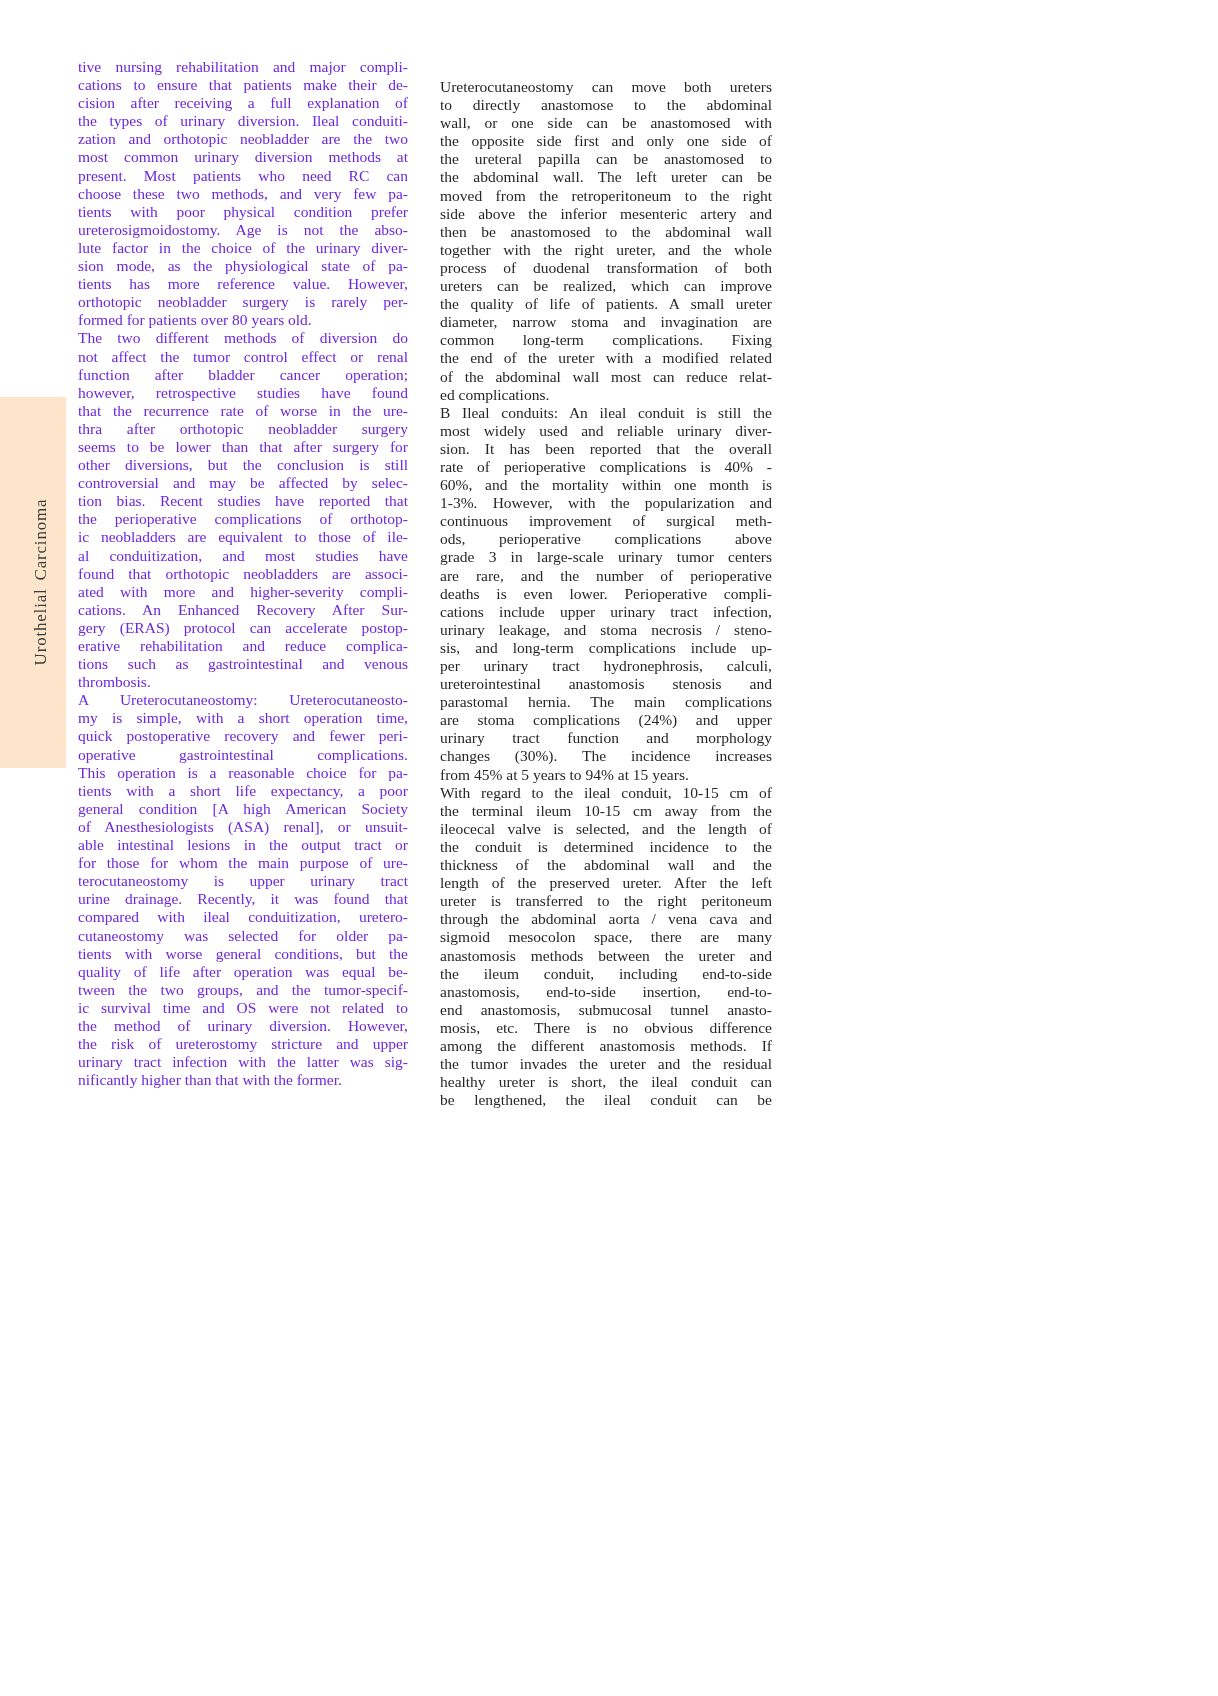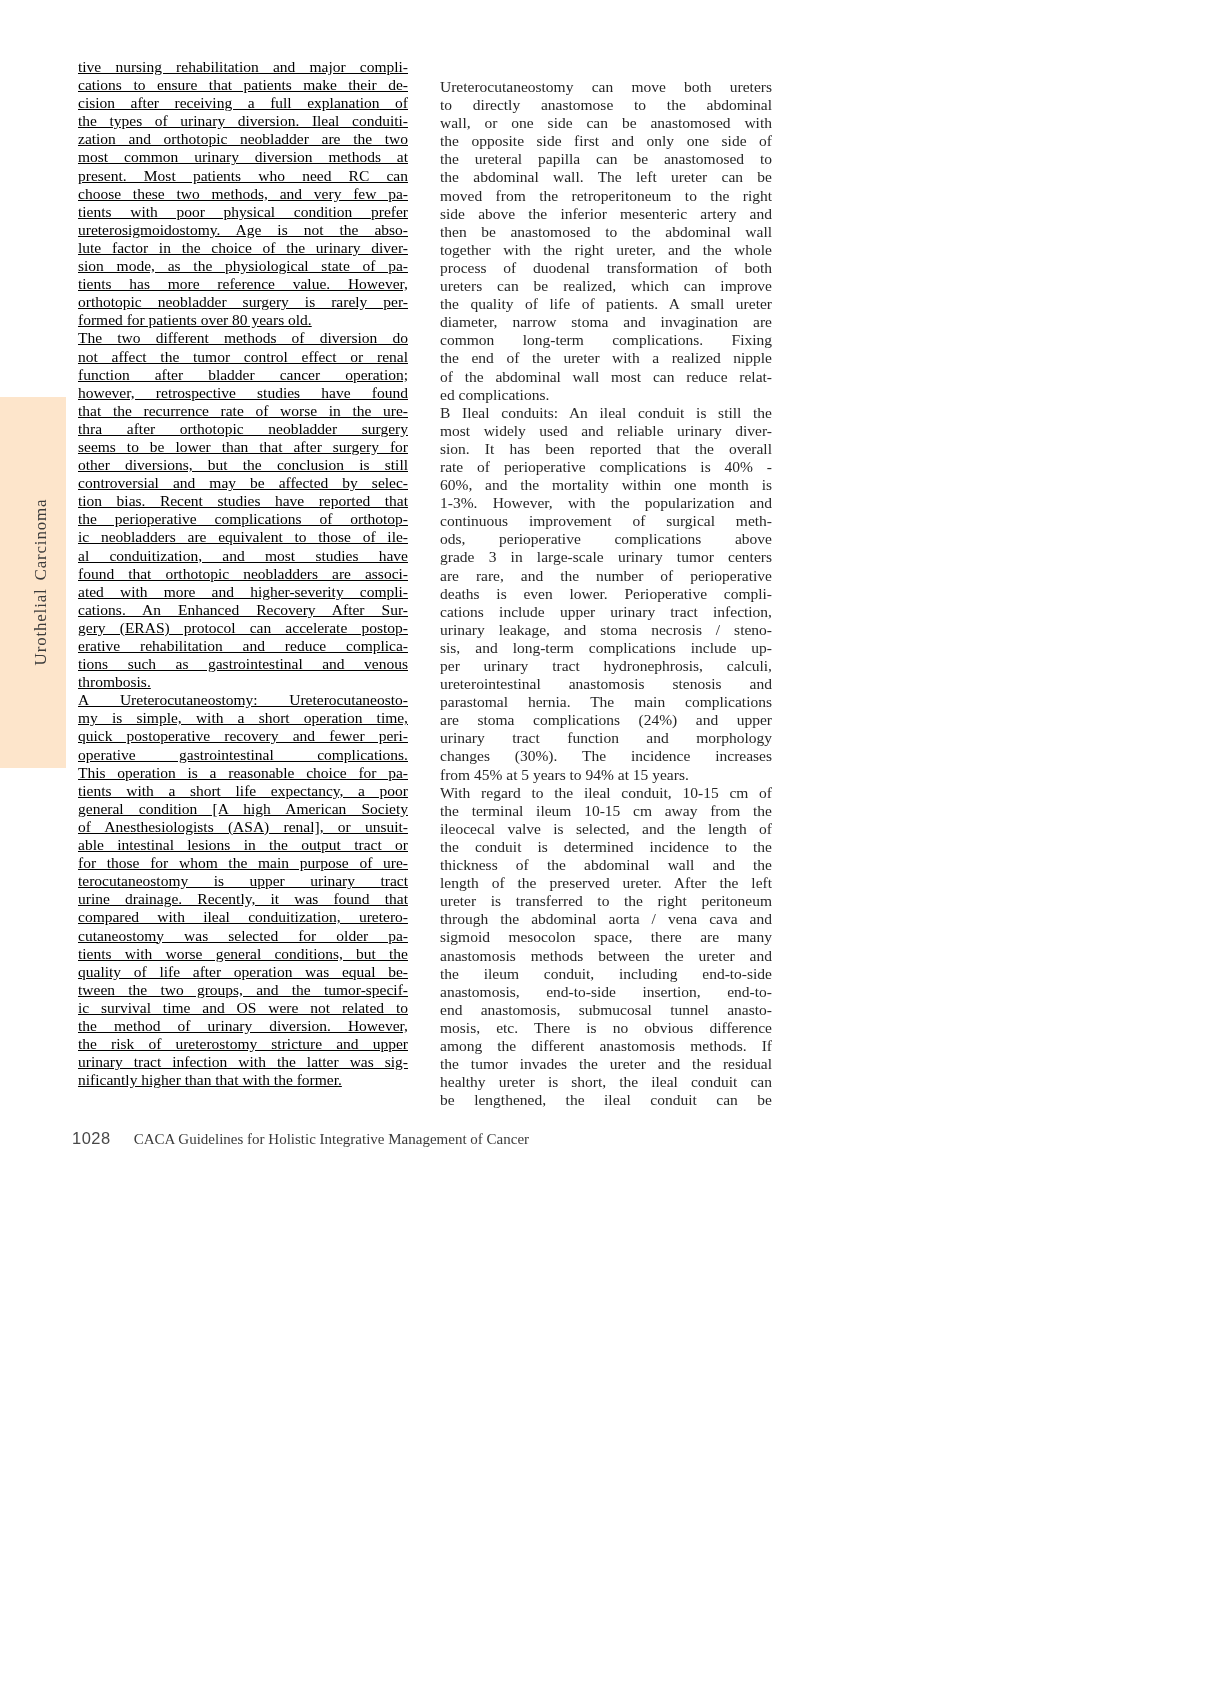--- a/index.html
+++ b/index.html
@@ -52,21 +52,21 @@
 </style>
 </head>
 <body>
 
 <div class="page" style="background: rgb(255, 255, 255);">
 
   <div class="chapter-tab" style="background: rgb(253, 229, 203);">
     <div class="chapter-tab-label">Urothelial Carcinoma</div>
   </div>
 
-  <div class="text-col col-left" style="color: #000000; text-decoration: underline;">
+  <div class="text-col col-left" style="color: #6d28d9;">
       <div class="tline">tive nursing rehabilitation and major compli-</div>
       <div class="tline">cations to ensure that patients make their de-</div>
       <div class="tline">cision after receiving a full explanation of</div>
       <div class="tline">the types of urinary diversion. Ileal conduiti-</div>
       <div class="tline">zation and orthotopic neobladder are the two</div>
       <div class="tline">most common urinary diversion methods at</div>
       <div class="tline">present. Most patients who need RC can</div>
       <div class="tline">choose these two methods, and very few pa-</div>
       <div class="tline">tients with poor physical condition prefer</div>
       <div class="tline">ureterosigmoidostomy. Age is not the abso-</div>
@@ -127,21 +127,21 @@
       <div class="tline">the abdominal wall. The left ureter can be</div>
       <div class="tline">moved from the retroperitoneum to the right</div>
       <div class="tline">side above the inferior mesenteric artery and</div>
       <div class="tline">then be anastomosed to the abdominal wall</div>
       <div class="tline">together with the right ureter, and the whole</div>
       <div class="tline">process of duodenal transformation of both</div>
       <div class="tline">ureters can be realized, which can improve</div>
       <div class="tline">the quality of life of patients. A small ureter</div>
       <div class="tline">diameter, narrow stoma and invagination are</div>
       <div class="tline">common long-term complications. Fixing</div>
-      <div class="tline">the end of the ureter with a realized nipple</div>
+      <div class="tline">the end of the ureter with a modified related</div>
       <div class="tline">of the abdominal wall most can reduce relat-</div>
       <div class="tline pend">ed complications.</div>
       <div class="tline">B Ileal conduits: An ileal conduit is still the</div>
       <div class="tline">most widely used and reliable urinary diver-</div>
       <div class="tline">sion. It has been reported that the overall</div>
       <div class="tline">rate of perioperative complications is 40% -</div>
       <div class="tline">60%, and the mortality within one month is</div>
       <div class="tline">1-3%. However, with the popularization and</div>
       <div class="tline">continuous improvement of surgical meth-</div>
       <div class="tline">ods, perioperative complications above</div>
@@ -171,18 +171,14 @@
       <div class="tline">the ileum conduit, including end-to-side</div>
       <div class="tline">anastomosis, end-to-side insertion, end-to-</div>
       <div class="tline">end anastomosis, submucosal tunnel anasto-</div>
       <div class="tline">mosis, etc. There is no obvious difference</div>
       <div class="tline">among the different anastomosis methods. If</div>
       <div class="tline">the tumor invades the ureter and the residual</div>
       <div class="tline">healthy ureter is short, the ileal conduit can</div>
       <div class="tline">be lengthened, the ileal conduit can be</div>
     </div>
 
-  <div class="page-footer">
-    <span class="page-number">1028</span>
-    <span class="footer-book-title">CACA Guidelines for Holistic Integrative Management of Cancer</span>
-  </div>
 
 </div>
 
 </body></html>

